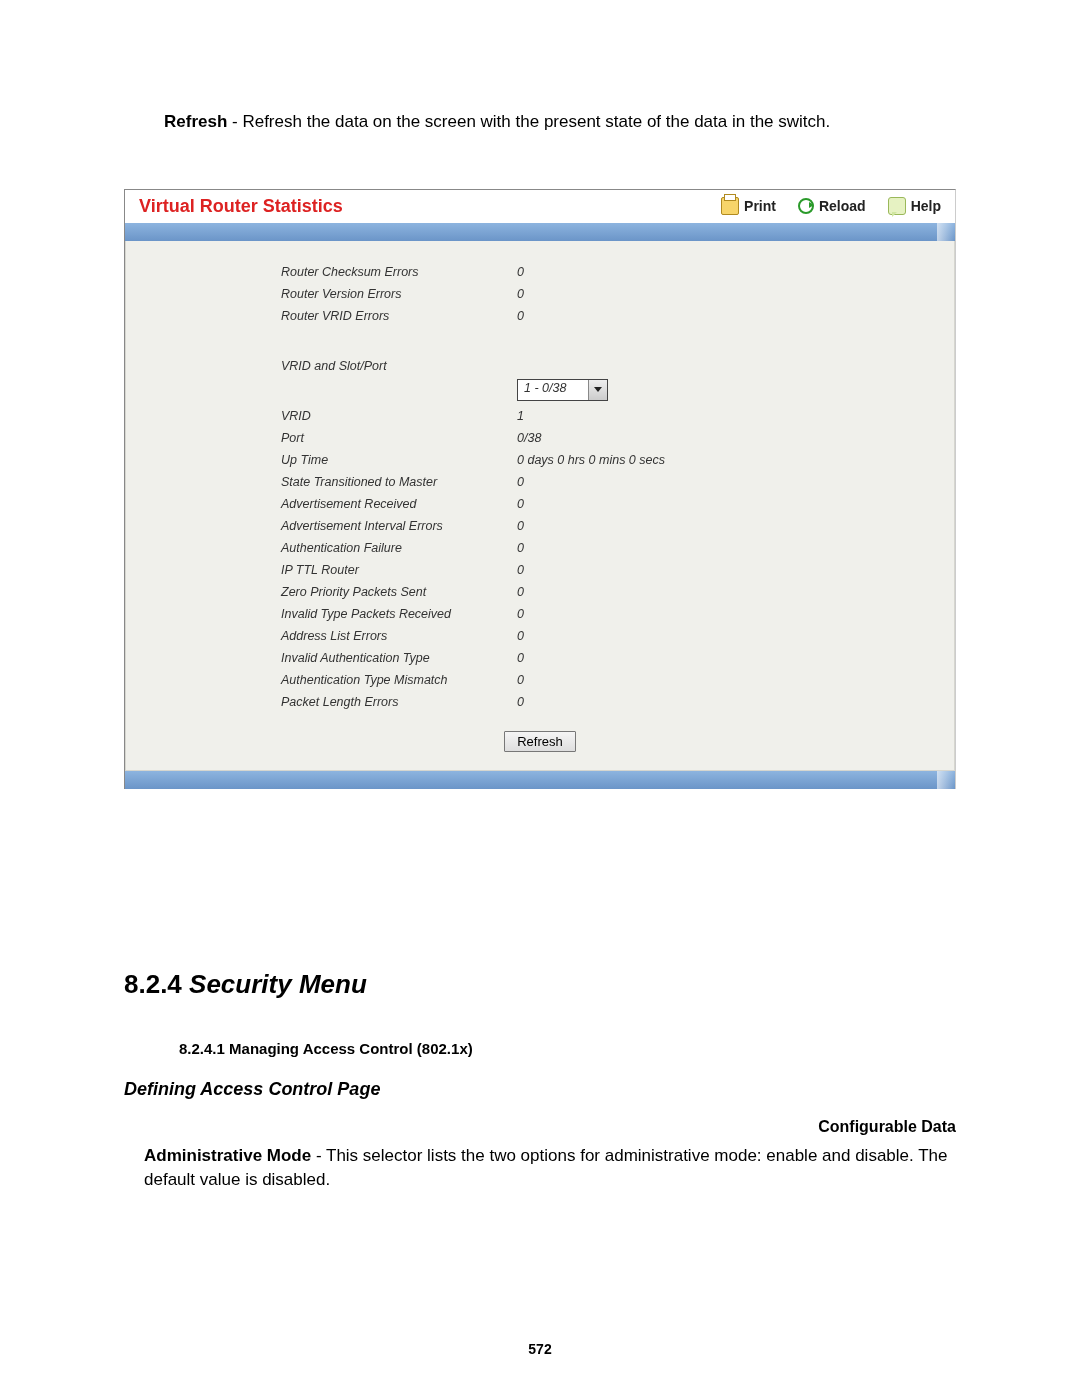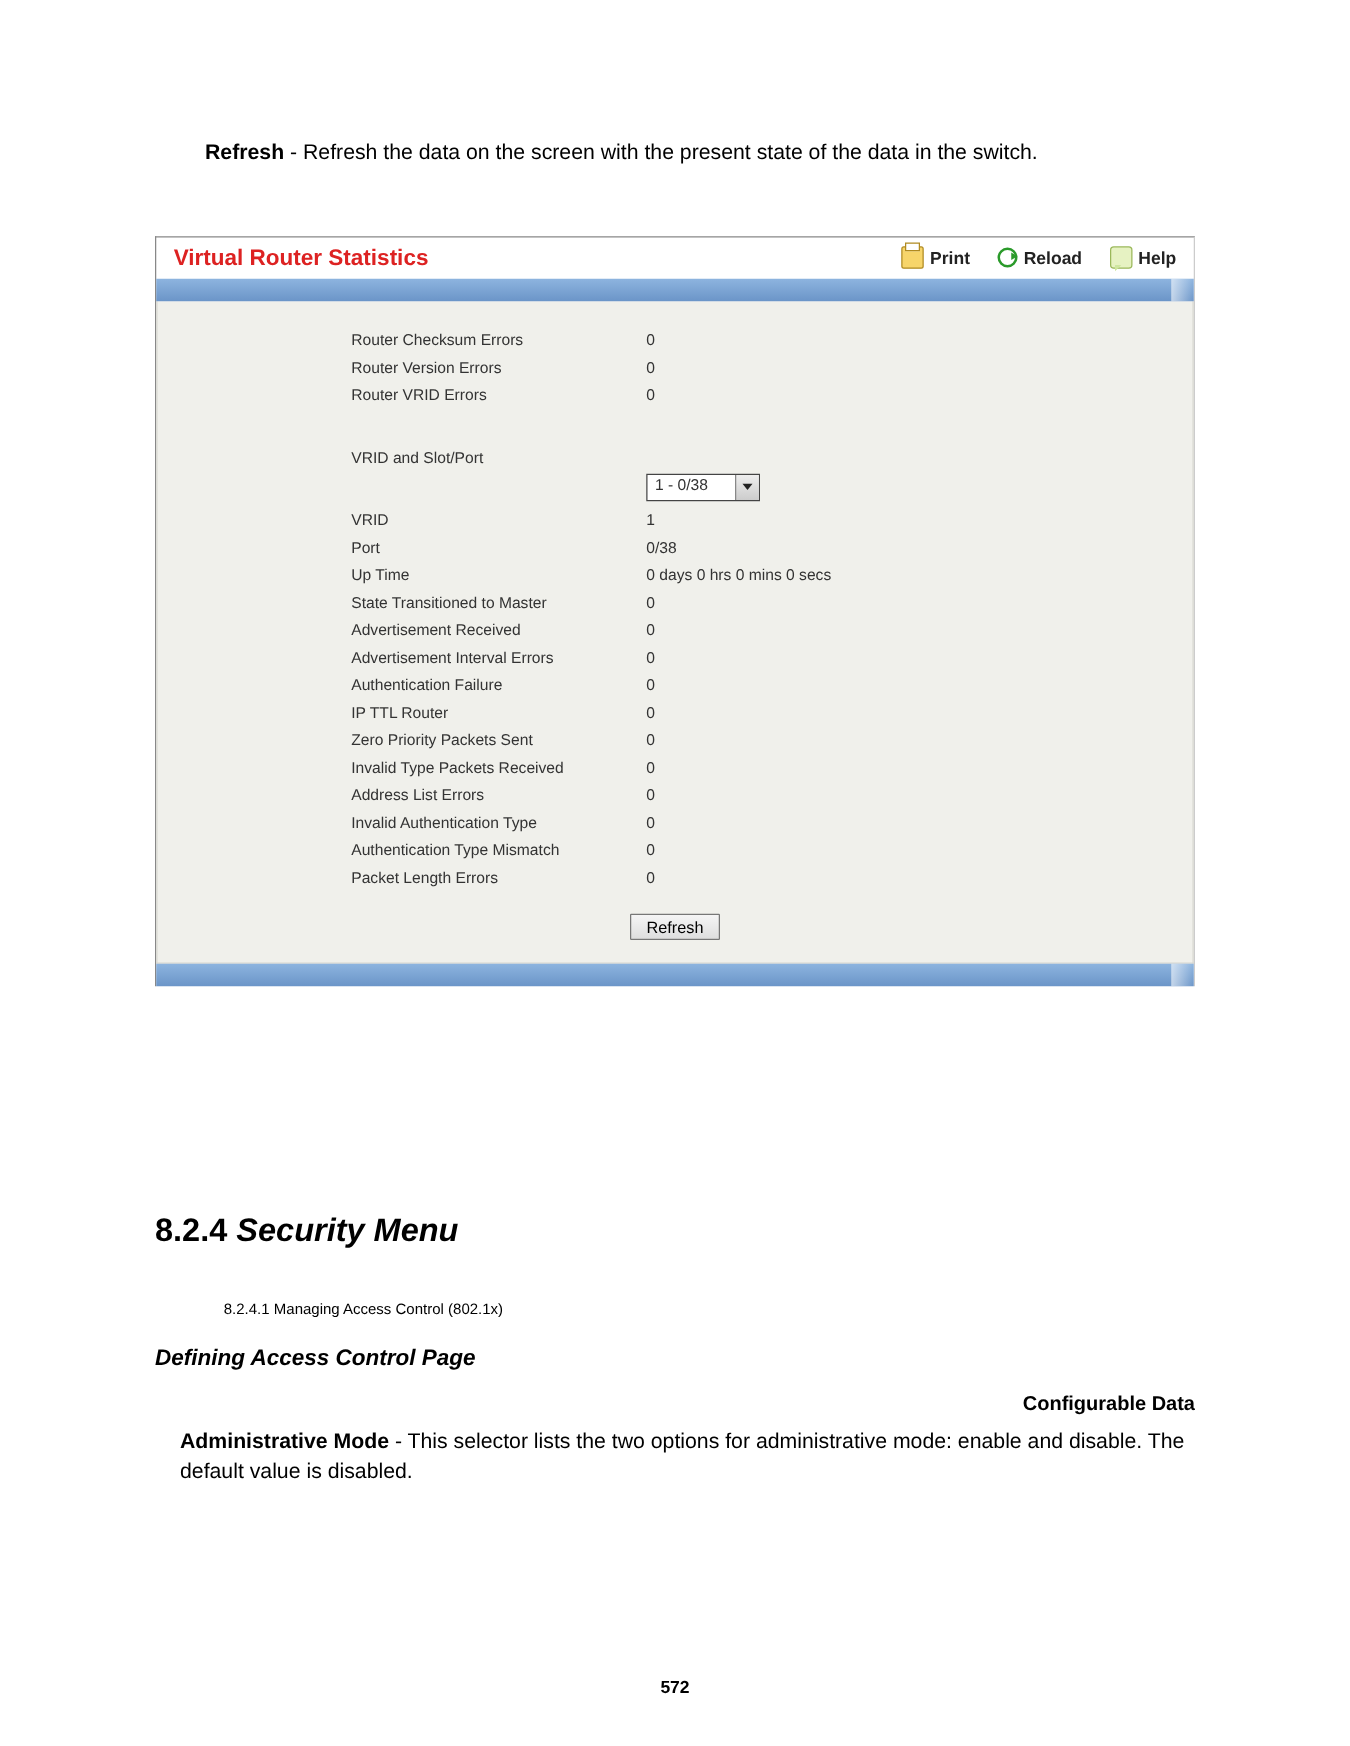--- a/index.html
+++ b/index.html
@@ -125,20 +125,21 @@
     padding: 20px 20px 18px 20px;
     border: 1px solid #d6d6cf;
     border-top: none;
   }
   table.stats {
     margin-left: 135px;
     border-collapse: collapse;
     font-family: Verdana, Geneva, sans-serif;
     font-size: 12.5px;
     color: #333;
+    font-style: italic;
   }
   table.stats td {
     padding: 4px 10px 4px 0;
     vertical-align: middle;
     white-space: nowrap;
   }
   table.stats td.label-cell { width: 220px; }
   table.stats td.val-cell   { padding-left: 6px; }
 
   .fake-select {
@@ -188,22 +189,22 @@
 
   
   .h-sec {
     margin-top: 180px;
     font-size: 26px;
     font-weight: bold;
   }
   .h-sec .num { font-style: normal; }
   .h-sec .ttl { font-style: italic; }
   .h-sub {
-    font-size: 12px;
-    font-weight: normal;
+    font-size: 15px;
+    font-weight: bold;
     margin: 40px 0 16px 55px;
   }
   .h-sub2 {
     font-size: 18px;
     font-weight: bold;
     font-style: italic;
     margin: 22px 0 0 0;
   }
   .h-sub3 {
     font-size: 16px;

